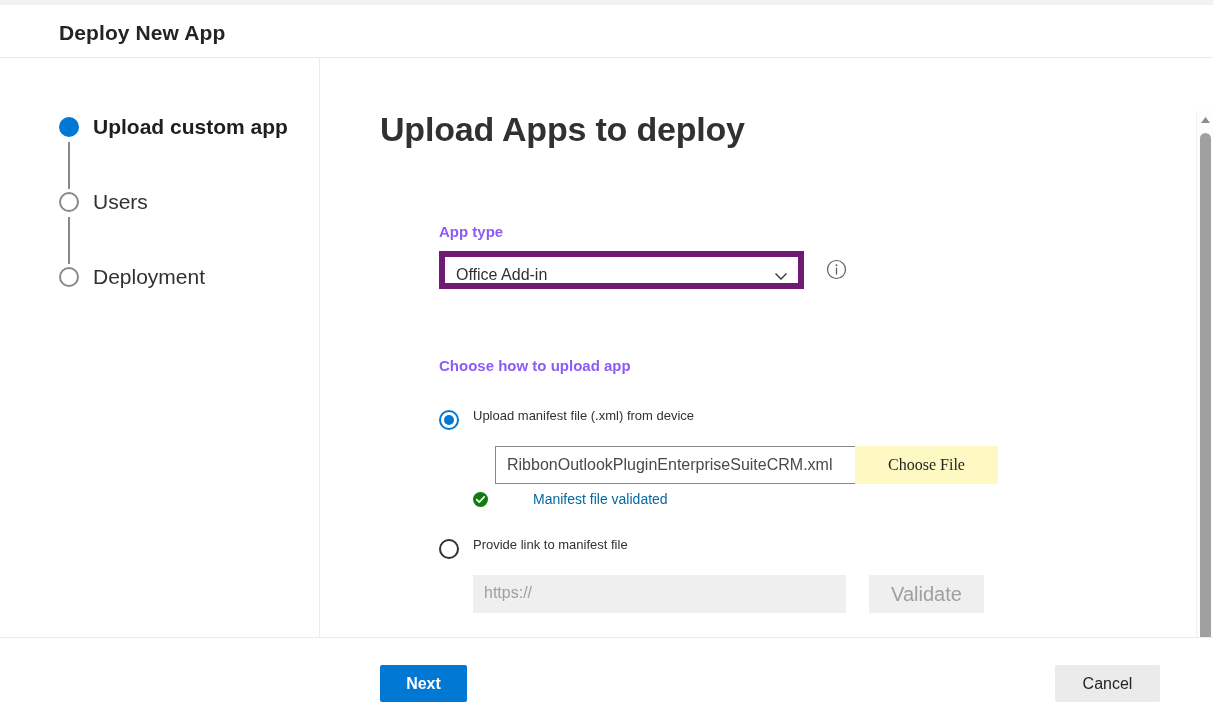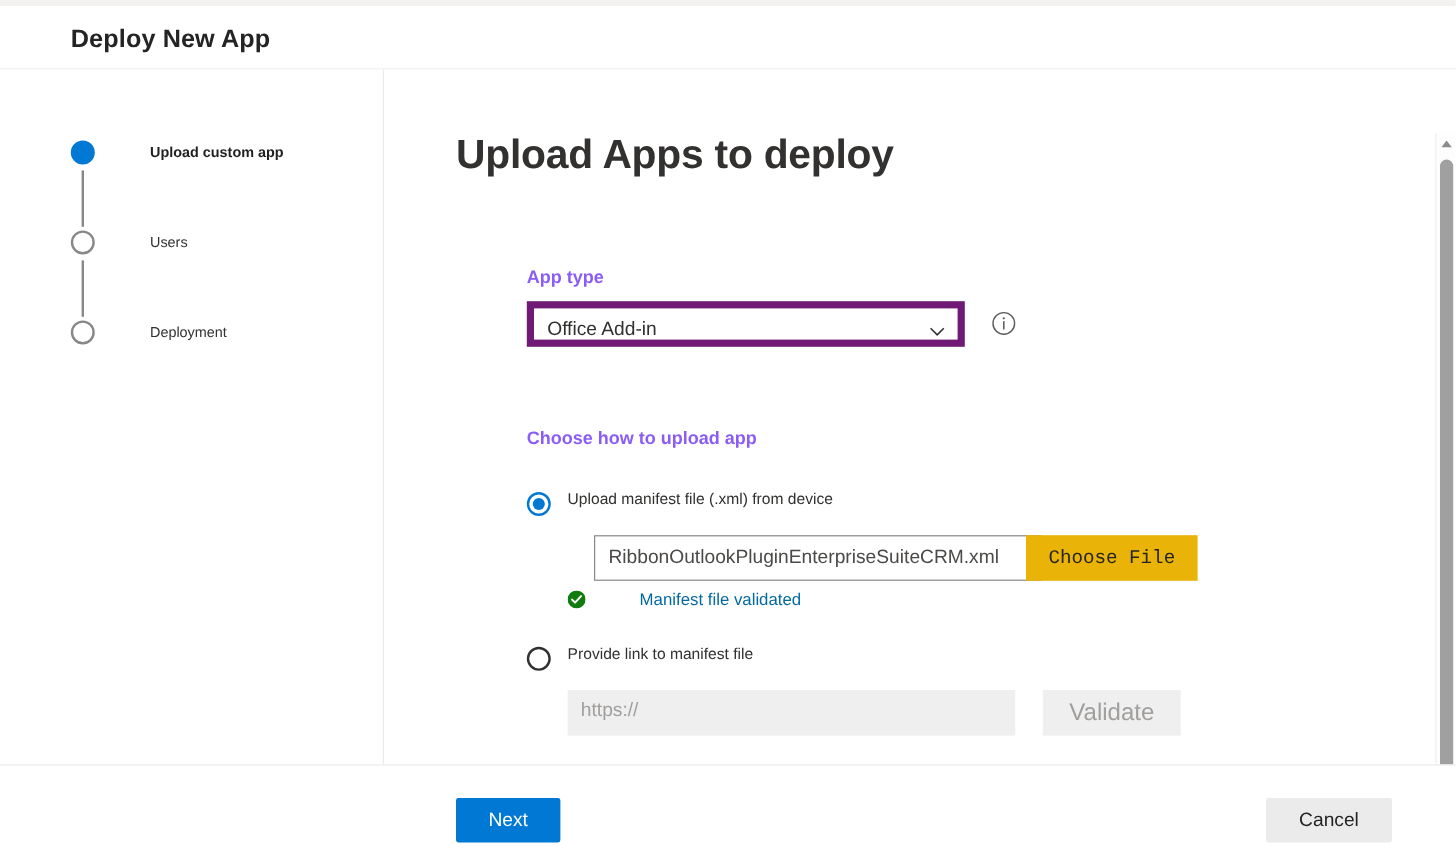--- a/index.html
+++ b/index.html
@@ -95,25 +95,24 @@
     left: 9px;
     top: 28px;
     width: 2px;
     height: 47px;
     background: #8a8886;
   }
   .step-label {
     position: absolute;
     left: 34px;
     top: 2px;
-    font-size: 12px;
+    font-size: 21px;
     line-height: 22px;
     color: #323130;
     white-space: nowrap;
-    margin-left: 32px;
   }
   .step-label.active {
     font-weight: bold;
     color: #201f1e;
   }
   
   .main {
     position: absolute;
     left: 321px;
     top: 0;
@@ -248,23 +247,23 @@
     font-size: 16px;
     color: #4c4a48;
     white-space: nowrap;
   }
   .choose-file-btn {
     position: absolute;
     left: 475px;
     top: 388px;
     width: 143px;
     height: 38px;
-    background: #eab308;
+    background: #fef9c3;
     border: none;
-    font-family: Liberation Mono, monospace;
+    font-family: Liberation Serif, serif;
     font-size: 16px;
     color: #242424;
     cursor: pointer;
     padding: 0;
   }
   .validated {
     position: absolute;
     left: 93px;
     top: 433px;
     height: 18px;
@@ -331,21 +330,21 @@
     left: 380px;
     top: 27px;
     width: 87px;
     height: 37px;
     background: #0078d4;
     color: #ffffff;
     border: none;
     border-radius: 2px;
     font-family: "Liberation Sans", sans-serif;
     font-size: 16px;
-    font-weight: normal;
+    font-weight: bold;
     cursor: pointer;
     padding: 0;
   }
   .btn-cancel {
     position: absolute;
     left: 1055px;
     top: 27px;
     width: 105px;
     height: 37px;
     background: #ebebeb;

